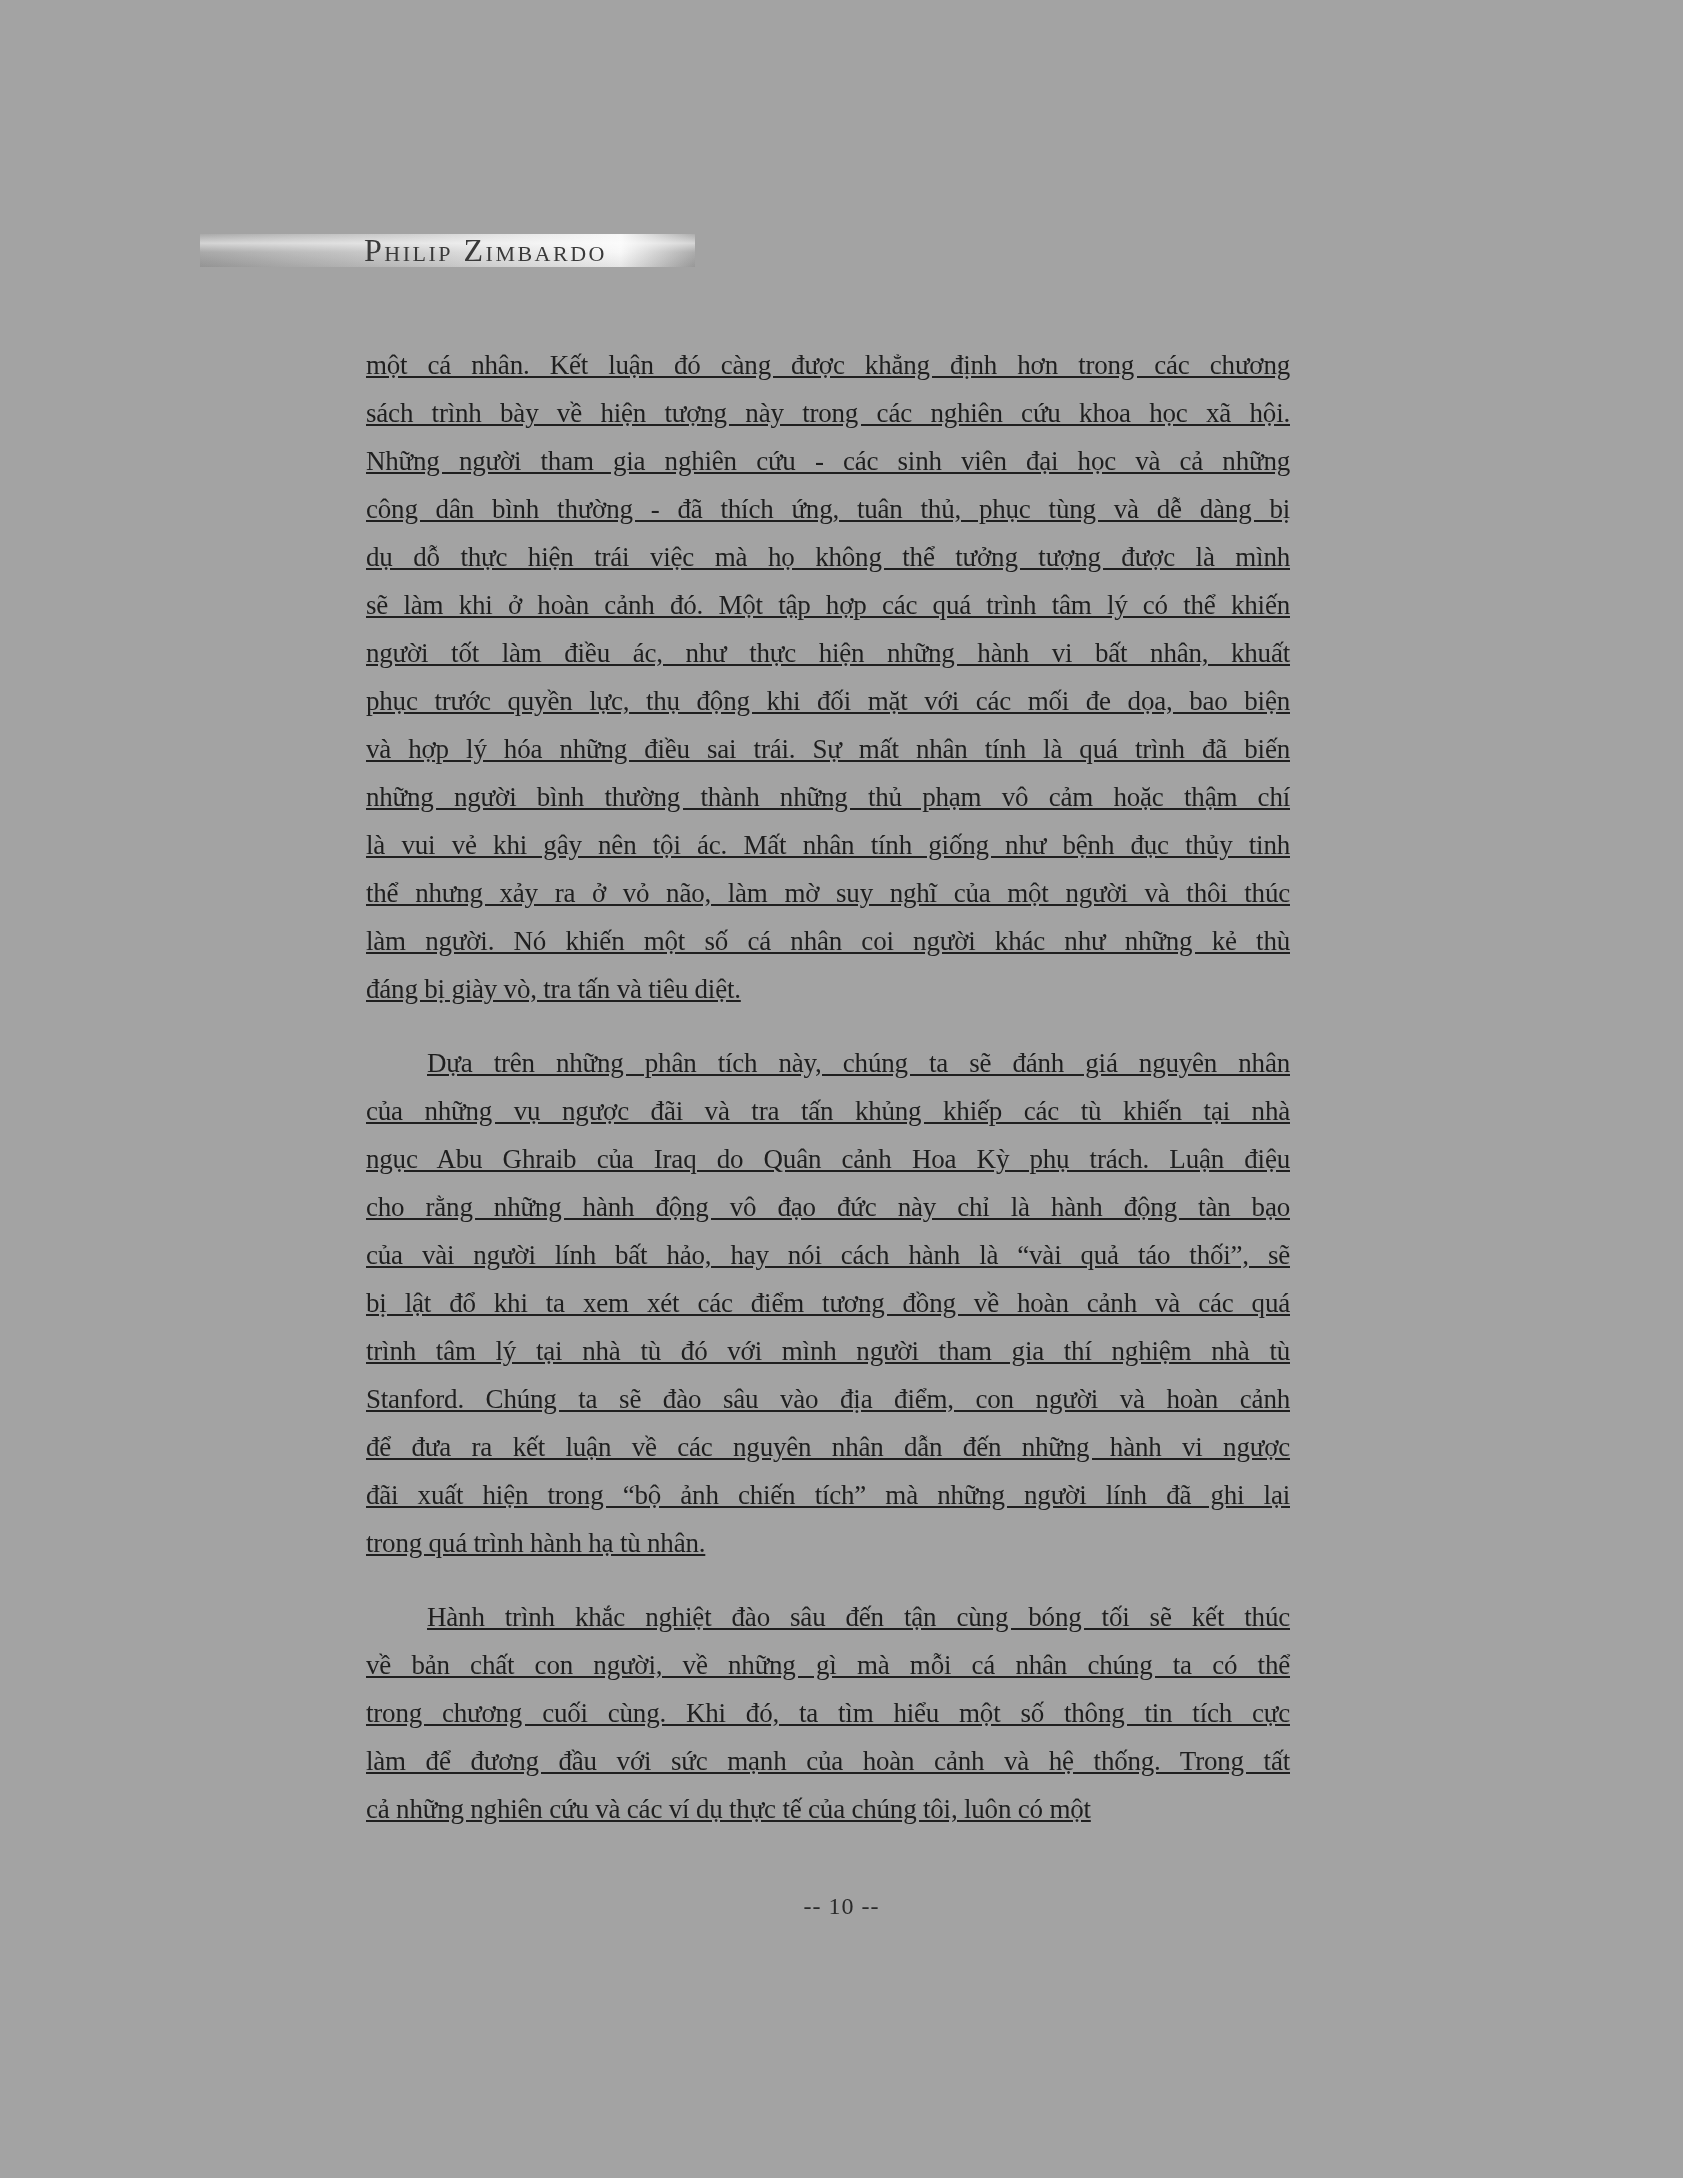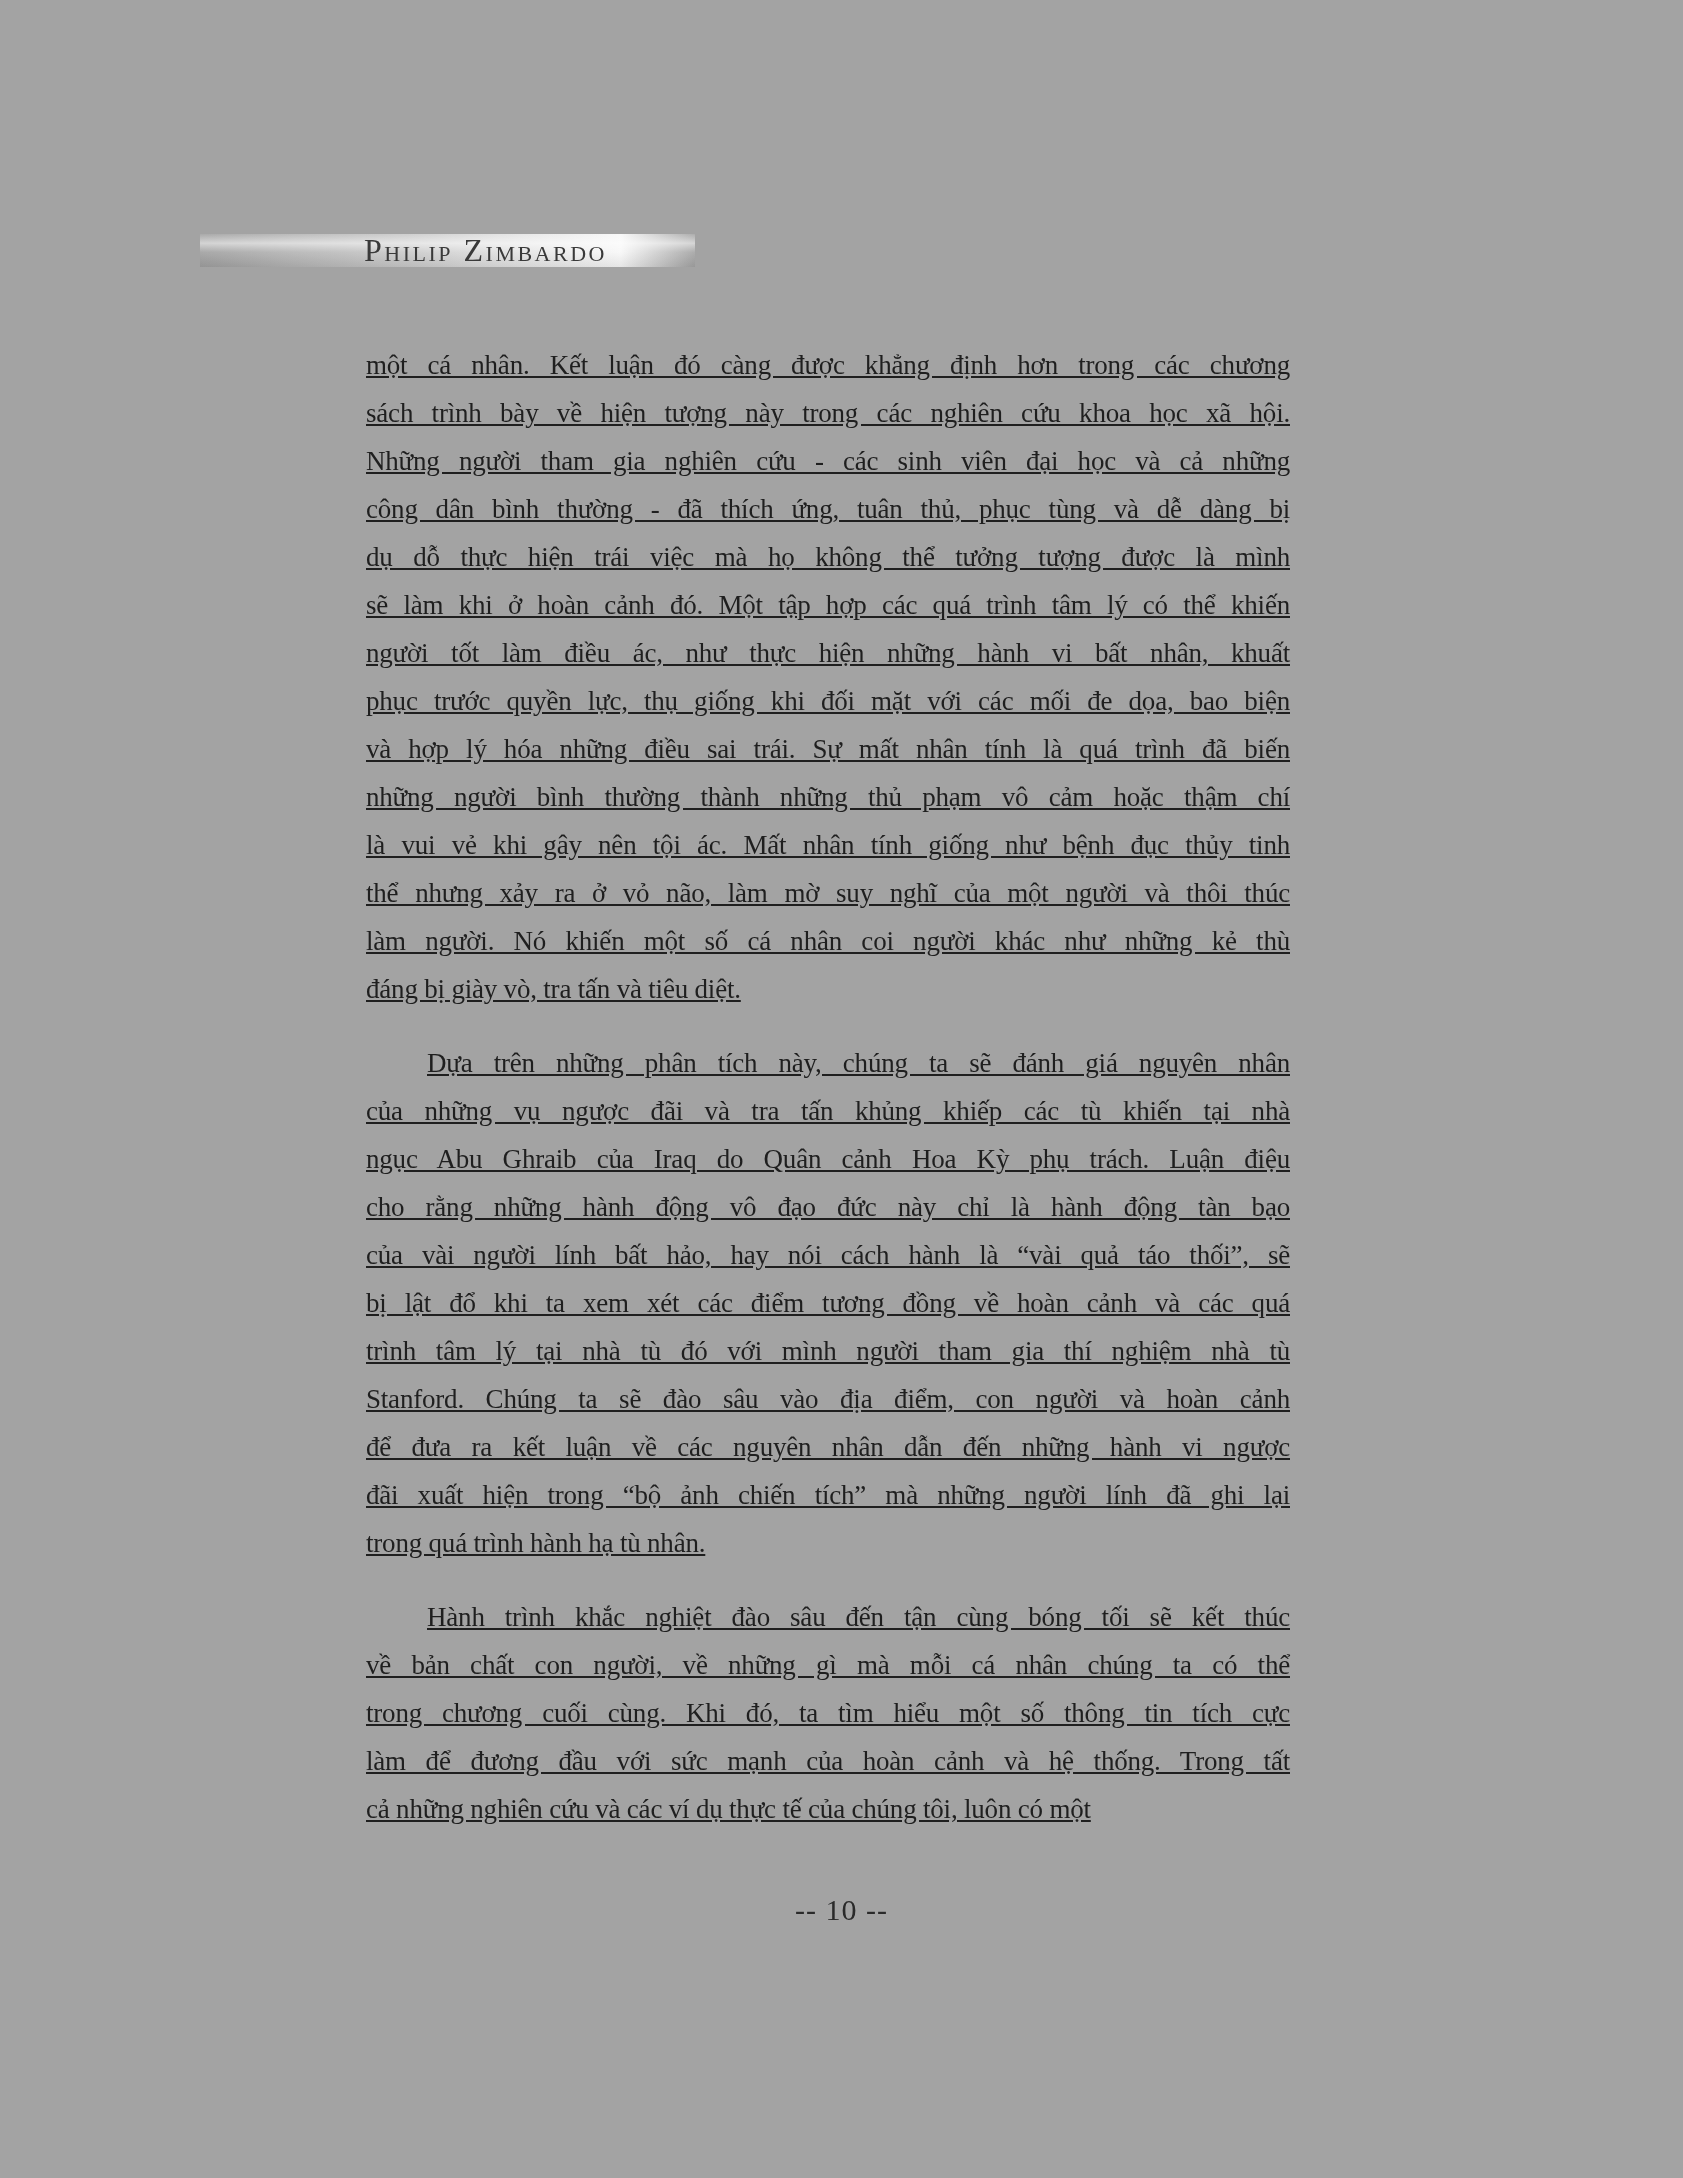--- a/index.html
+++ b/index.html
@@ -72,21 +72,21 @@
   }
   .line.last { text-align-last: left; }
   .para.indent .line:first-child { text-indent: 61px; }
   
   .footer {
     position: absolute;
     left: 0;
     top: 1893px;
     width: 1683px;
     text-align: center;
-    font-size: 30px;
+    font-size: 24px;
     letter-spacing: 1px;
     color: #2a2a2a;
   }
 </style>
 </head>
 <body>
 
 <div class="page">
 
   <div class="header-bar"></div>
@@ -94,21 +94,21 @@
 
   <div class="body-text">
       <div class="para">
         <div class="line">một cá nhân. Kết luận đó càng được khẳng định hơn trong các chương</div>
         <div class="line">sách trình bày về hiện tượng này trong các nghiên cứu khoa học xã hội.</div>
         <div class="line">Những người tham gia nghiên cứu - các sinh viên đại học và cả những</div>
         <div class="line">công dân bình thường - đã thích ứng, tuân thủ, phục tùng và dễ dàng bị</div>
         <div class="line">dụ dỗ thực hiện trái việc mà họ không thể tưởng tượng được là mình</div>
         <div class="line">sẽ làm khi ở hoàn cảnh đó. Một tập hợp các quá trình tâm lý có thể khiến</div>
         <div class="line">người tốt làm điều ác, như thực hiện những hành vi bất nhân, khuất</div>
-        <div class="line">phục trước quyền lực, thụ giống khi đối mặt với các mối đe dọa, bao biện</div>
+        <div class="line">phục trước quyền lực, thụ động khi đối mặt với các mối đe dọa, bao biện</div>
         <div class="line">và hợp lý hóa những điều sai trái. Sự mất nhân tính là quá trình đã biến</div>
         <div class="line">những người bình thường thành những thủ phạm vô cảm hoặc thậm chí</div>
         <div class="line">là vui vẻ khi gây nên tội ác. Mất nhân tính giống như bệnh đục thủy tinh</div>
         <div class="line">thể nhưng xảy ra ở vỏ não, làm mờ suy nghĩ của một người và thôi thúc</div>
         <div class="line">làm người. Nó khiến một số cá nhân coi người khác như những kẻ thù</div>
         <div class="line last">đáng bị giày vò, tra tấn và tiêu diệt.</div>
       </div>
       <div class="para indent">
         <div class="line">Dựa trên những phân tích này, chúng ta sẽ đánh giá nguyên nhân</div>
         <div class="line">của những vụ ngược đãi và tra tấn khủng khiếp các tù khiến tại nhà</div>

